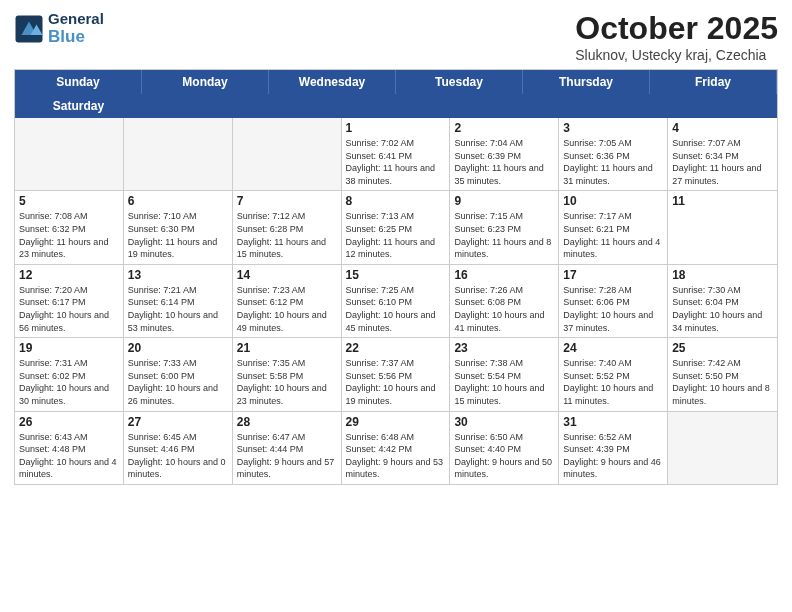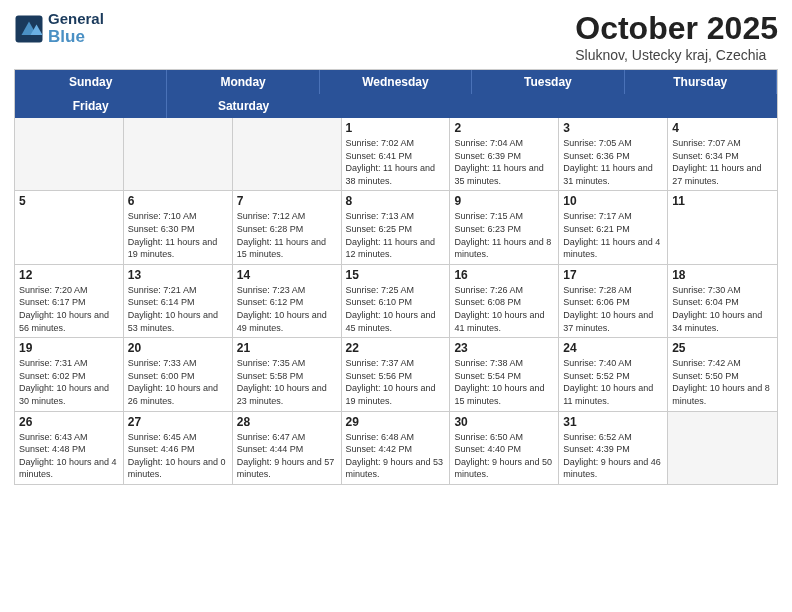--- a/index.html
+++ b/index.html
@@ -44,21 +44,21 @@
       color: #444;
     }
     .calendar {
       flex: 1;
       display: flex;
       flex-direction: column;
       border: 1px solid #ccc;
     }
     .cal-header {
       display: grid;
-      grid-template-columns: repeat(5, 1fr);
+      grid-template-columns: repeat(6, 1fr);
       background: #2a5298;
     }
     .cal-header-cell {
       color: #fff;
       font-size: 12px;
       font-weight: bold;
       text-align: center;
       padding: 5px 2px;
       border-right: 1px solid #4a72b8;
     }
@@ -148,20 +148,21 @@
 <div class="cell-text">Sunrise: 7:05 AM<br>Sunset: 6:36 PM<br>Daylight: 11 hours and 31 minutes.</div>
           </div>
           <div class="cal-cell">
             <div class="day-num">4</div>
 <div class="cell-text">Sunrise: 7:07 AM<br>Sunset: 6:34 PM<br>Daylight: 11 hours and 27 minutes.</div>
           </div>
         </div>
         <div class="cal-row">
           <div class="cal-cell">
             <div class="day-num">5</div>
+<div class="cell-text">Sunrise: 7:08 AM<br>Sunset: 6:32 PM<br>Daylight: 11 hours and 23 minutes.</div>
           </div>
           <div class="cal-cell">
             <div class="day-num">6</div>
 <div class="cell-text">Sunrise: 7:10 AM<br>Sunset: 6:30 PM<br>Daylight: 11 hours and 19 minutes.</div>
           </div>
           <div class="cal-cell">
             <div class="day-num">7</div>
 <div class="cell-text">Sunrise: 7:12 AM<br>Sunset: 6:28 PM<br>Daylight: 11 hours and 15 minutes.</div>
           </div>
           <div class="cal-cell">

